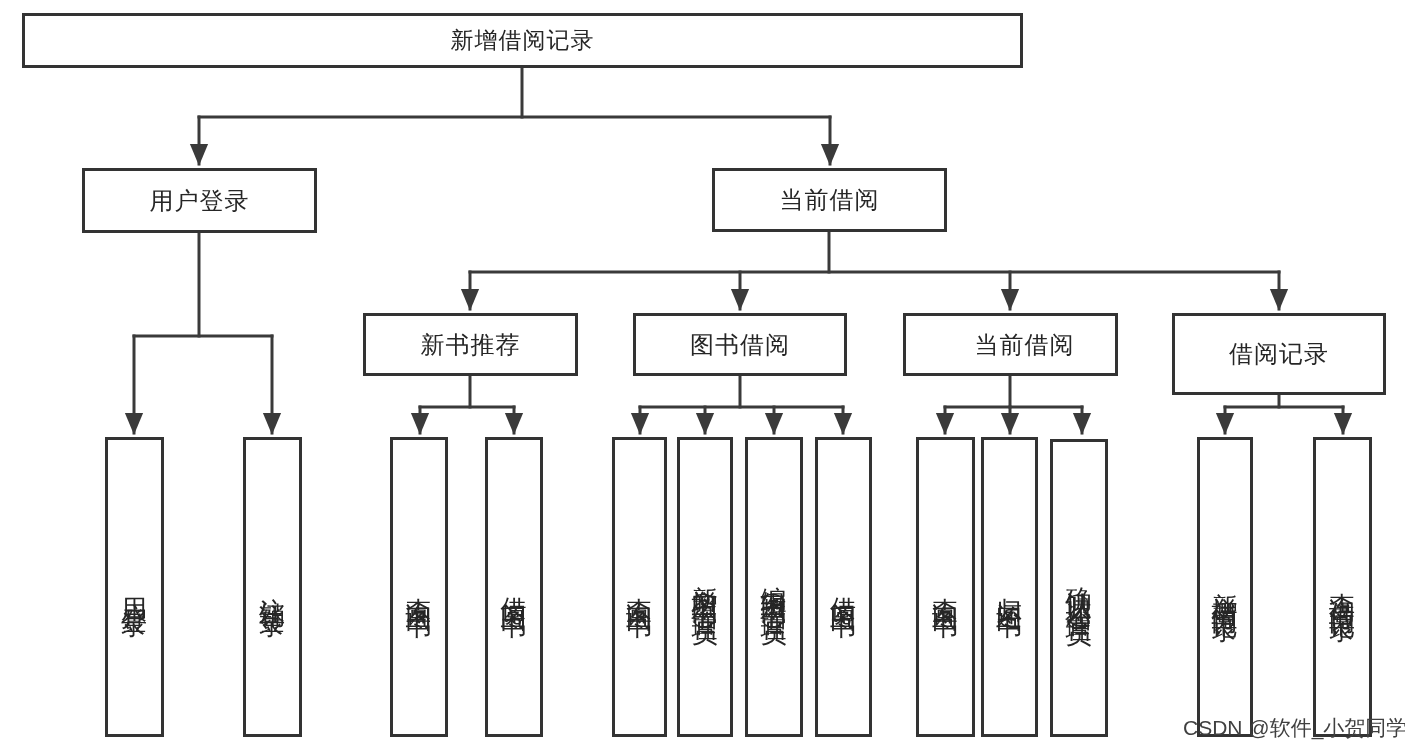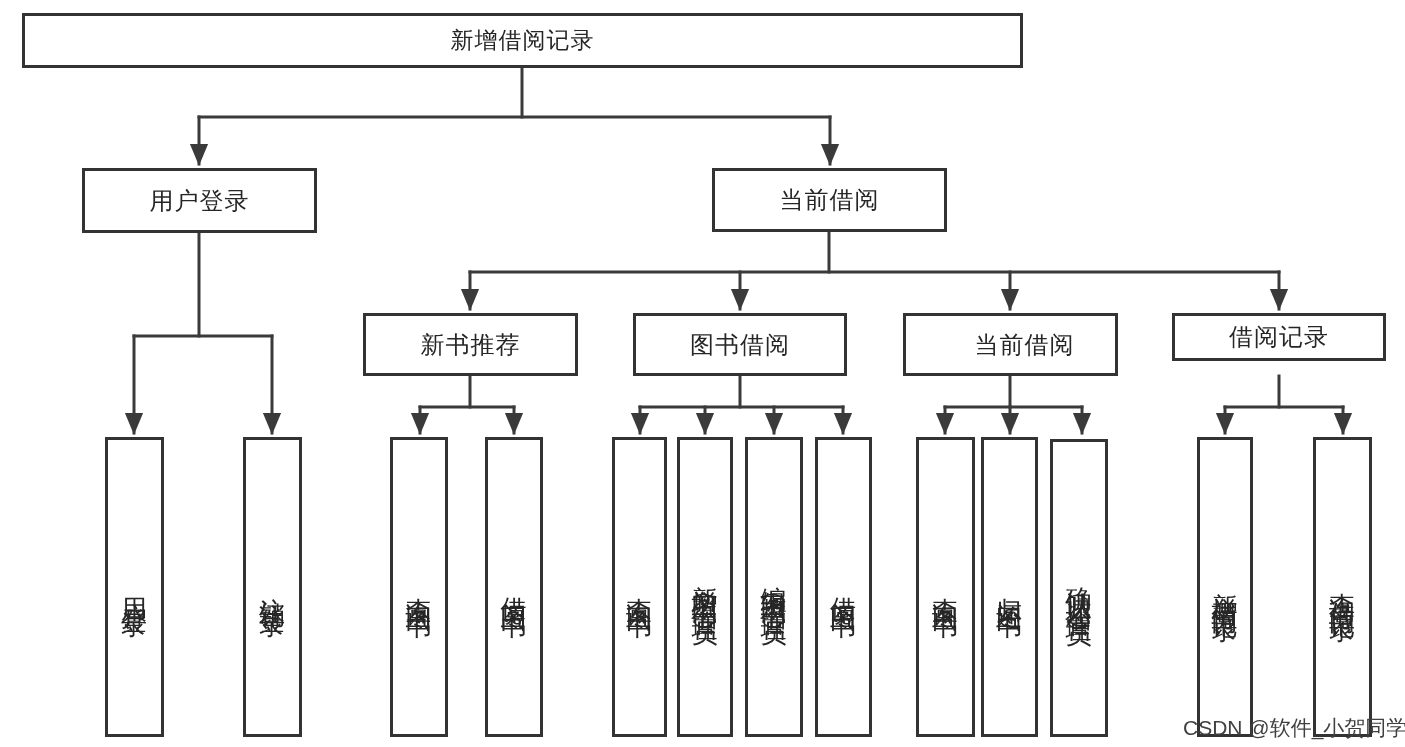--- a/index.html
+++ b/index.html
@@ -115,21 +115,21 @@
   </svg>
 
   <div class="node h-node root-node" style="left:22px; top:13px; width:1001px; height:55px;">新增借阅记录</div>
 
   <div class="node h-node" style="left:82px; top:168px; width:235px; height:65px;">用户登录</div>
   <div class="node h-node" style="left:712px; top:168px; width:235px; height:64px;">当前借阅</div>
 
   <div class="node h-node" style="left:633px; top:313px; width:214px; height:63px;">图书借阅</div>
   <div class="node h-node" style="left:363px; top:313px; width:215px; height:63px;">新书推荐</div>
   <div class="node h-node" style="left:903px; top:313px; width:215px; height:63px;padding-left:28px;">当前借阅</div>
-  <div class="node h-node" style="left:1172px; top:313px; width:214px; height:48px;">借阅记录</div>
+  <div class="node h-node" style="left:1172px; top:313px; width:214px; height:82px;">借阅记录</div>
 
   <div class="node v-node" style="left:105px; top:437px; width:59px; height:300px;">用户登录</div>
   <div class="node v-node" style="left:243px; top:437px; width:59px; height:300px;">注销登录</div>
 
   <div class="node v-node" style="left:390px; top:437px; width:58px; height:300px;">查询图书</div>
   <div class="node v-node" style="left:485px; top:437px; width:58px; height:300px;">借阅图书</div>
 
   <div class="node v-node" style="left:612px; top:437px; width:55px; height:300px;">查询图书</div>
   <div class="node v-node" style="left:677px; top:437px; width:56px; height:300px;">新增图书（管理员）</div>
   <div class="node v-node" style="left:745px; top:437px; width:58px; height:300px;">编辑图书（管理员）</div>

